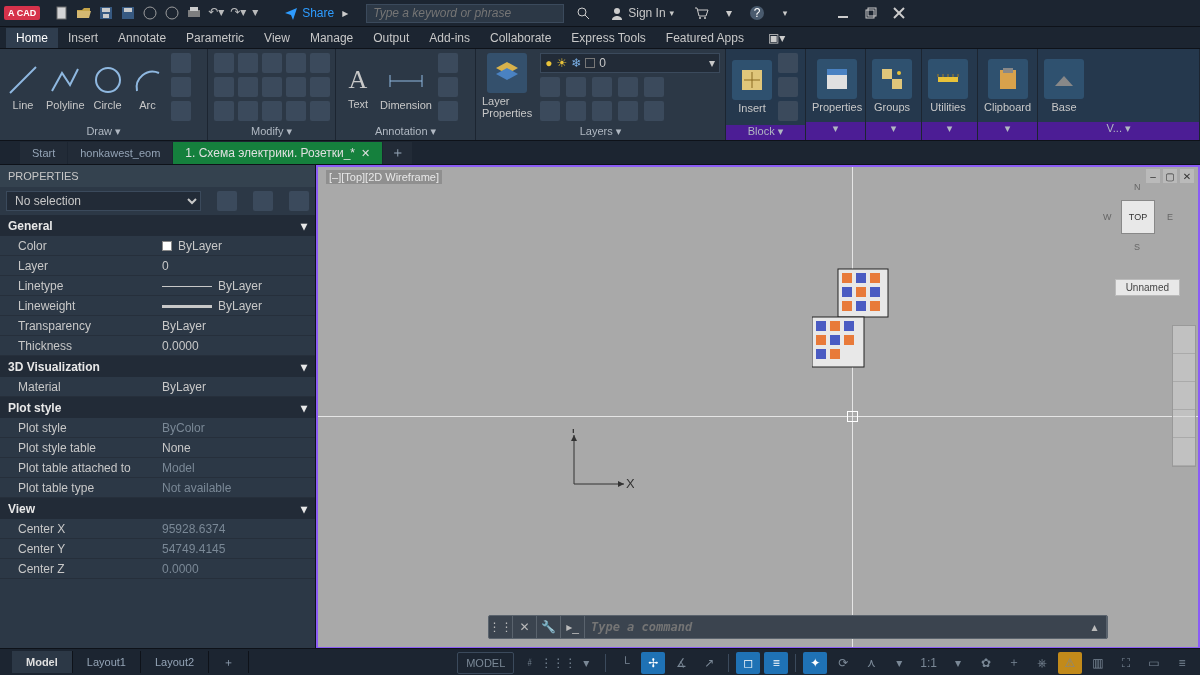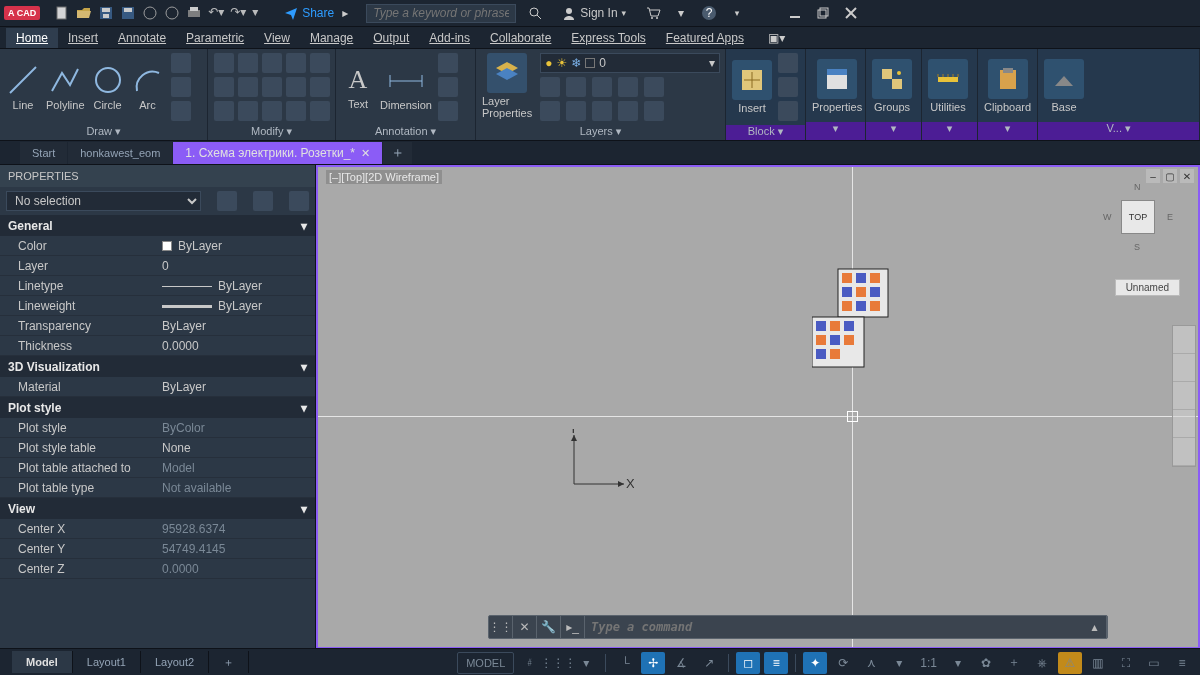--- a/index.html
+++ b/index.html
@@ -5,28 +5,28 @@
 * { margin:0; padding:0; box-sizing:border-box; font-family:"Segoe UI",Arial,sans-serif; font-size:12px; }
 body { background:#1c2531; color:#c8c8c8; width:1200px; height:675px; overflow:hidden; position:relative; }
 
 
 .titlebar { height:27px; background:#1c2531; display:flex; align-items:center; padding:0 4px; border-bottom:1px solid #0e1219;gap:8px; }
 .titlebar .app-badge { background:#d6324b; color:#fff; font-weight:bold; font-size:9px; padding:2px 4px; border-radius:2px; margin-right:6px; }
 .titlebar .qat { display:flex; gap:6px; align-items:center; }
 .titlebar .qat-icon { width:16px; height:16px; display:inline-block; opacity:.9; }
 .titlebar .share { color:#2e9cff; font-size:12px; display:flex; align-items:center; gap:4px; margin-left:8px; cursor:pointer; }
 .titlebar .docname { flex:1; text-align:center; color:#c8c8c8; font-size:12px; }
-.titlebar .search { width:150px; height:19px; background:#2c3846; border:1px solid #3b4a5c; color:#97a6b8; font-style:italic; padding:0 6px; }
+.titlebar .search { width:198px; height:19px; background:#2c3846; border:1px solid #3b4a5c; color:#97a6b8; font-style:italic; padding:0 6px; }
 .titlebar .signin { display:flex; align-items:center; gap:4px; margin:0 8px; cursor:pointer; }
 .titlebar .ti { width:18px; height:18px; display:flex; align-items:center; justify-content:center; }
 .titlebar .right-group { display:flex; align-items:center; gap:10px; }
 
 
 .menubar { height:22px; background:#1c2531; display:flex; align-items:center; padding:0 6px; border-bottom:1px solid #0e1219; }
-.menubar .mitem { padding:3px 10px; color:#c8c8c8; cursor:pointer;text-decoration:underline; }
+.menubar .mitem { padding:3px 10px; color:#c8c8c8; cursor:pointer; }
 .menubar .mitem.active { background:#2f3d4e; color:#fff; }
 
 
 .ribbon { height:92px; background:#2c3846; display:flex; border-bottom:1px solid #0e1219; }
 .panel { border-right:1px solid #1c2531; display:flex; flex-direction:column; }
 .panel-body { flex:1; display:flex; align-items:center; padding:4px 6px; gap:6px; }
 .panel-title { height:18px; text-align:center; font-size:11px; color:#b0b8c2; background:#2c3846; }
 .panel-title.pale { background:#4c1d95; }
 .rbtn { display:flex; flex-direction:column; align-items:center; gap:2px; color:#c8c8c8; cursor:pointer; }
 .rbtn .bicon { width:32px; height:32px; background:#34506c; border-radius:3px; display:flex; align-items:center; justify-content:center; }
@@ -37,21 +37,21 @@
 .icons-grid.col4 { grid-template-columns:repeat(4,22px); }
 .icons-grid .si { width:20px; height:20px; background:#3b4a5c; border-radius:2px; }
 .layer-combo { width:180px; height:20px; background:#222b37; border:1px solid #3b4a5c; display:flex; align-items:center; padding:0 4px; gap:4px; color:#c8c8c8; }
 .sq { width:10px; height:10px; border:1px solid #777; }
 .bluepanel { background:#25384d; }
 .bluepanel .rbtn .bicon { background:#2f516f; }
 
 
 .filetabs { height:24px; background:#1c2531; display:flex; align-items:flex-end; padding-left:20px; gap:0; border-bottom:1px solid #0e1219; }
 .ftab { height:22px; padding:0 12px; display:flex; align-items:center; font-size:11px; color:#94a4b6; background:#222b37; border-right:1px solid #1c2531; cursor:pointer; position:relative; }
-.ftab.active { background:#8b5cf6; color:#e0e0e0; }
+.ftab.active { background:#15803d; color:#e0e0e0; }
 .ftab .close { margin-left:6px; font-size:11px; }
 .ftab.add { width:30px; justify-content:center; font-size:14px; }
 
 
 .main { display:flex; height:484px; }
 
 
 .props { width:316px; background:#2c3846; border-right:1px solid #0e1219; display:flex; flex-direction:column; overflow:hidden; }
 .props-header { height:22px; background:#34424f; display:flex; align-items:center; padding:0 8px; font-size:11px; color:#c8c8c8; }
 .props-sel { height:28px; display:flex; align-items:flex-end; padding:4px 6px; gap:16px; }

